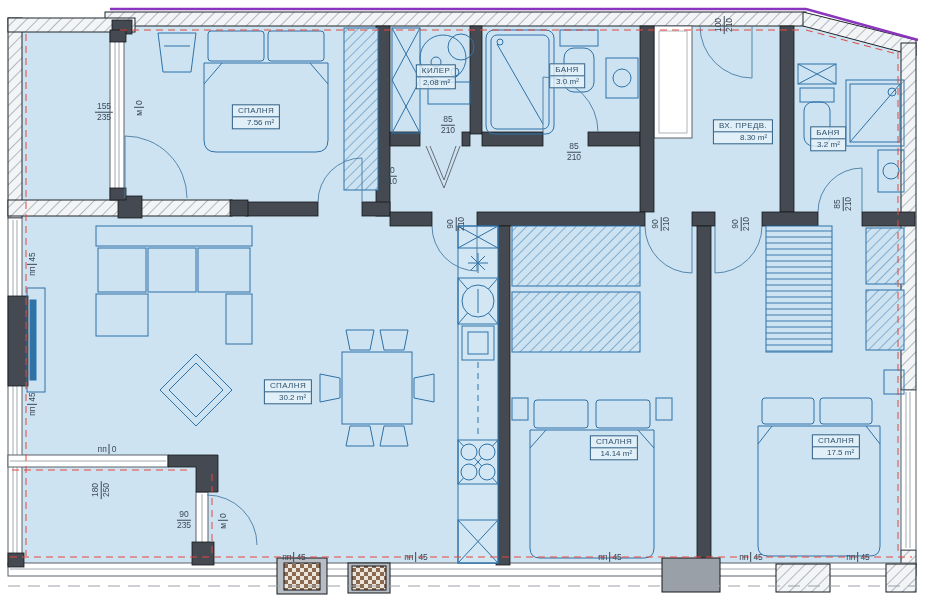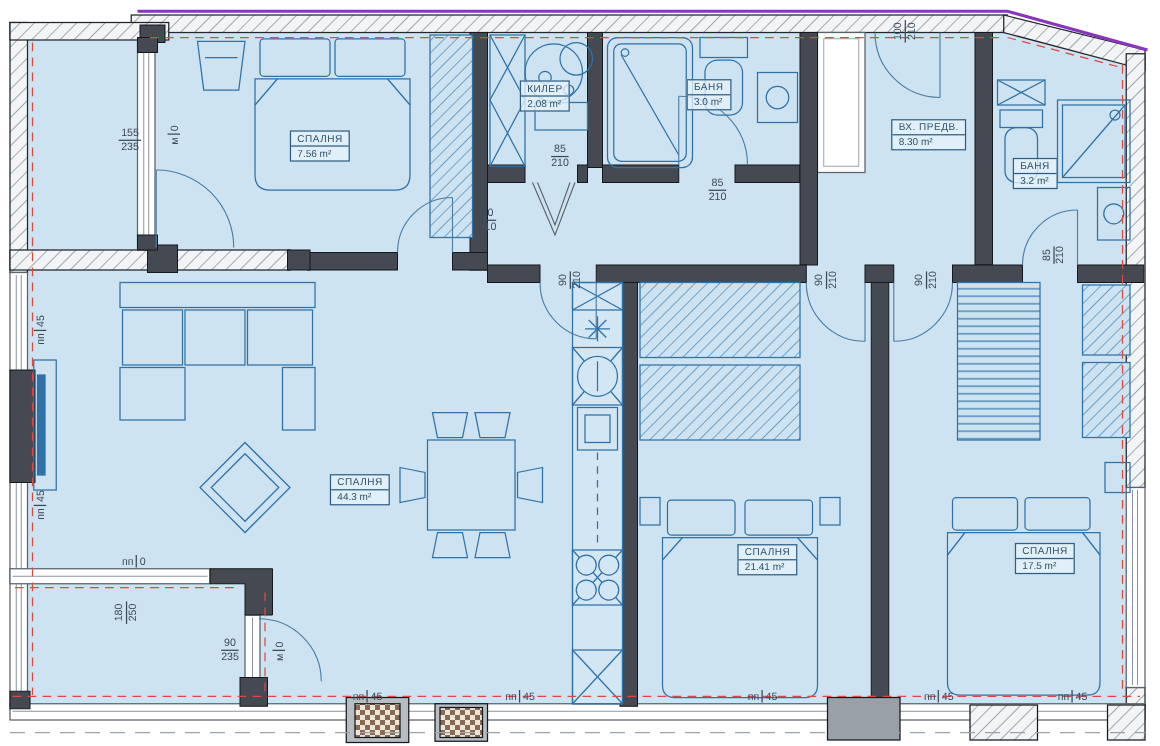--- a/index.html
+++ b/index.html
@@ -1,21 +1,21 @@
 <!DOCTYPE html>
 <html><head>
 <meta charset="utf-8">
 <style>
   html,body{margin:0;padding:0;background:#fff;}
   .plan{position:relative;width:928px;height:597px;background:#fff;overflow:hidden;
         font-family:"Liberation Sans",sans-serif;}
   .plan svg{position:absolute;left:0;top:0;}
   .labels{position:absolute;left:0;top:0;width:100%;height:100%;pointer-events:none;}
   .room-label{position:absolute;transform:translate(-50%,-50%);border:1px solid #2d5f86;
-     background:rgba(230,242,250,.78);color:#31516b;text-align:left;font-size:8px;
+     background:rgba(230,242,250,.78);color:#31516b;text-align:right;font-size:8px;
      line-height:1.15;white-space:nowrap;}
   .room-label .rn{border-bottom:1px solid #2d5f86;padding:1px 5px;letter-spacing:.4px;}
   .room-label .ra{padding:1px 5px;}
   .frac{position:absolute;transform:translate(-50%,-50%);display:flex;flex-direction:column;
      align-items:center;font-size:8.5px;color:#3c4a57;line-height:1.15;white-space:nowrap;}
   .frac .ft{border-bottom:1px solid #3c4a57;padding:0 2px;}
   .frac .fb{padding:0 2px;}
   .frac.rot{transform:translate(-50%,-50%) rotate(-90deg);}
   .sill{position:absolute;transform:translate(-50%,-50%);font-size:8.5px;color:#3c4a57;
      white-space:nowrap;}
@@ -326,35 +326,35 @@
     <div class="ra">7.56 m²</div>
   </div>
   <div class="room-label" style="left:436px;top:77px">
     <div class="rn">КИЛЕР</div>
     <div class="ra">2.08 m²</div>
   </div>
   <div class="room-label" style="left:567px;top:76px">
     <div class="rn">БАНЯ</div>
     <div class="ra">3.0 m²</div>
   </div>
-  <div class="room-label" style="left:743px;top:108px">
+  <div class="room-label" style="left:743px;top:132px">
     <div class="rn">ВХ. ПРЕДВ.</div>
     <div class="ra">8.30 m²</div>
   </div>
   <div class="room-label" style="left:828px;top:139px">
     <div class="rn">БАНЯ</div>
     <div class="ra">3.2 m²</div>
   </div>
   <div class="room-label" style="left:288px;top:392px">
     <div class="rn">СПАЛНЯ</div>
-    <div class="ra">44.3 m²</div>
+    <div class="ra">30.2 m²</div>
   </div>
   <div class="room-label" style="left:614px;top:448px">
     <div class="rn">СПАЛНЯ</div>
-    <div class="ra">21.41 m²</div>
+    <div class="ra">14.14 m²</div>
   </div>
   <div class="room-label" style="left:836px;top:447px">
     <div class="rn">СПАЛНЯ</div>
     <div class="ra">17.5 m²</div>
   </div>
 
   <div class="frac" style="left:104px;top:112px">
     <div class="ft">155</div>
     <div class="fb">235</div>
   </div>

